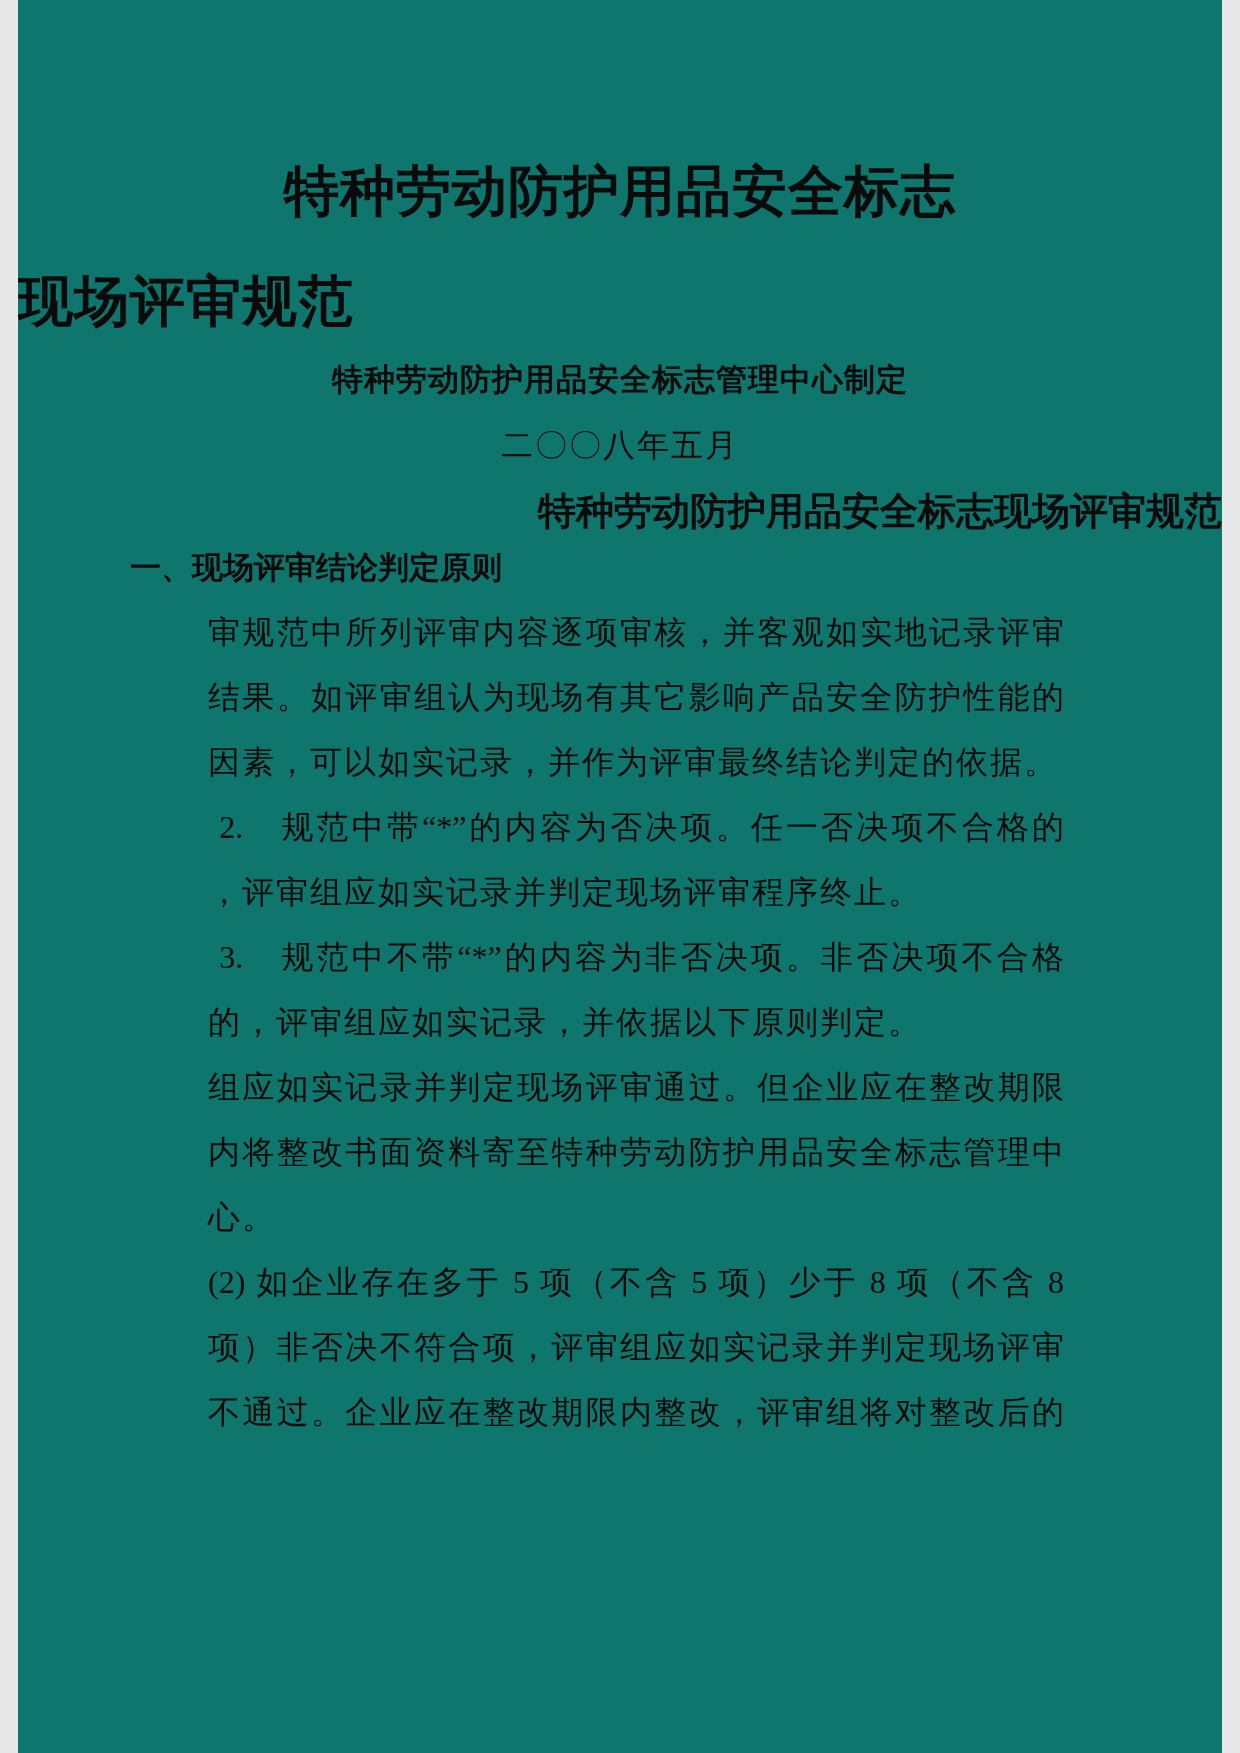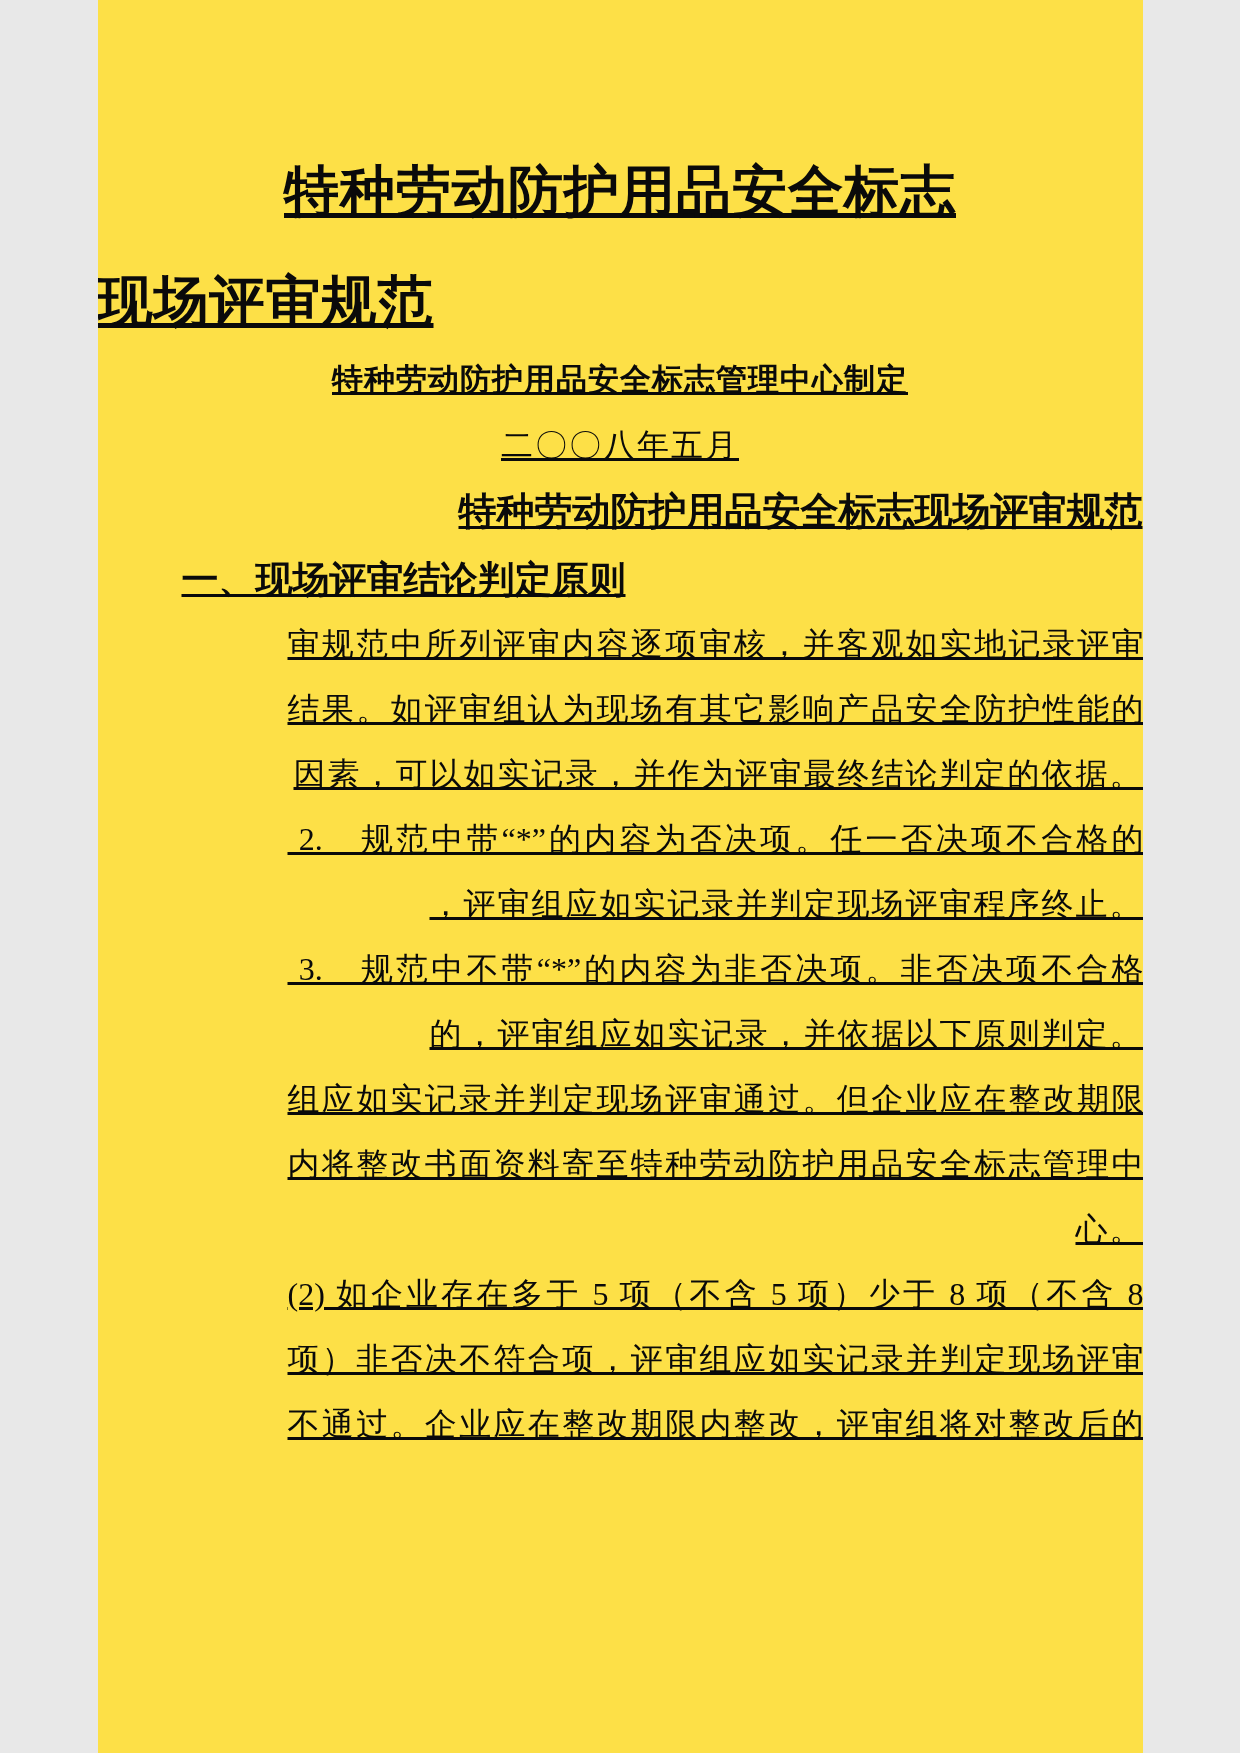--- a/index.html
+++ b/index.html
@@ -2,28 +2,27 @@
 <html><head>
 <meta charset="utf-8">
 <style>
   html, body {
     margin: 0;
     padding: 0;
     background: #e8e8e8;
   }
   .page {
     position: relative;
-    width: 1045px;
+    width: 1204px;
     height: 1753px;
     margin: 0 auto;
-    background: #fde047;
+    background: #0f766e;
     color: #0a0a0a;
     overflow: hidden;
     font-family: "Liberation Serif", "DejaVu Serif", serif;
-    text-decoration: underline;
   }
   .doc-title-1 {
     margin-top: 160px;
     font-size: 55px;
     line-height: 64px;
     font-weight: 600;
     text-align: center;
     letter-spacing: 1px;
   }
   .doc-title-2 {
@@ -52,43 +51,43 @@
   }
   .doc-heading {
     margin-top: 28px;
     font-size: 38px;
     line-height: 42px;
     font-weight: bold;
     text-align: right;
     font-family: "Liberation Sans", "DejaVu Sans", sans-serif;
   }
   .section-heading {
-    margin-top: 28px;
-    padding-left: 84px;
-    font-size: 37px;
+    margin-top: 16px;
+    padding-left: 112px;
+    font-size: 31px;
     line-height: 40px;
     font-weight: bold;
     font-family: "Liberation Sans", "DejaVu Sans", sans-serif;
   }
   .doc-body {
     margin-top: 12px;
     margin-left: 190px;
     width: 856px;
   }
   .body-line {
     font-size: 32px;
     line-height: 65px;
     white-space: pre-wrap;
   }
   .body-line.fill {
     text-align: justify;
     text-align-last: justify;
   }
   .body-line.rest {
-    text-align: right;
+    text-align: left;
     letter-spacing: 2px;
   }
 </style>
 </head>
 <body>
 
 <div class="page">
   <div class="doc-title-1">特种劳动防护用品安全标志</div>
   <div class="doc-title-2">现场评审规范</div>
   <div class="doc-subtitle">特种劳动防护用品安全标志管理中心制定</div>

